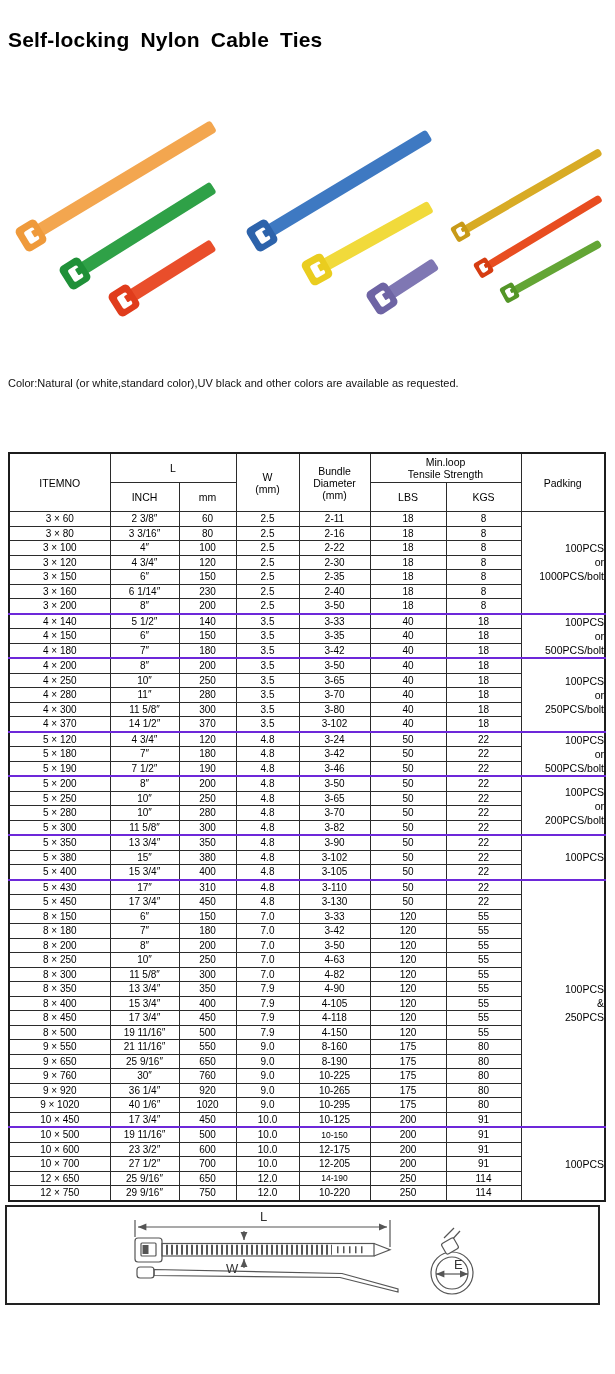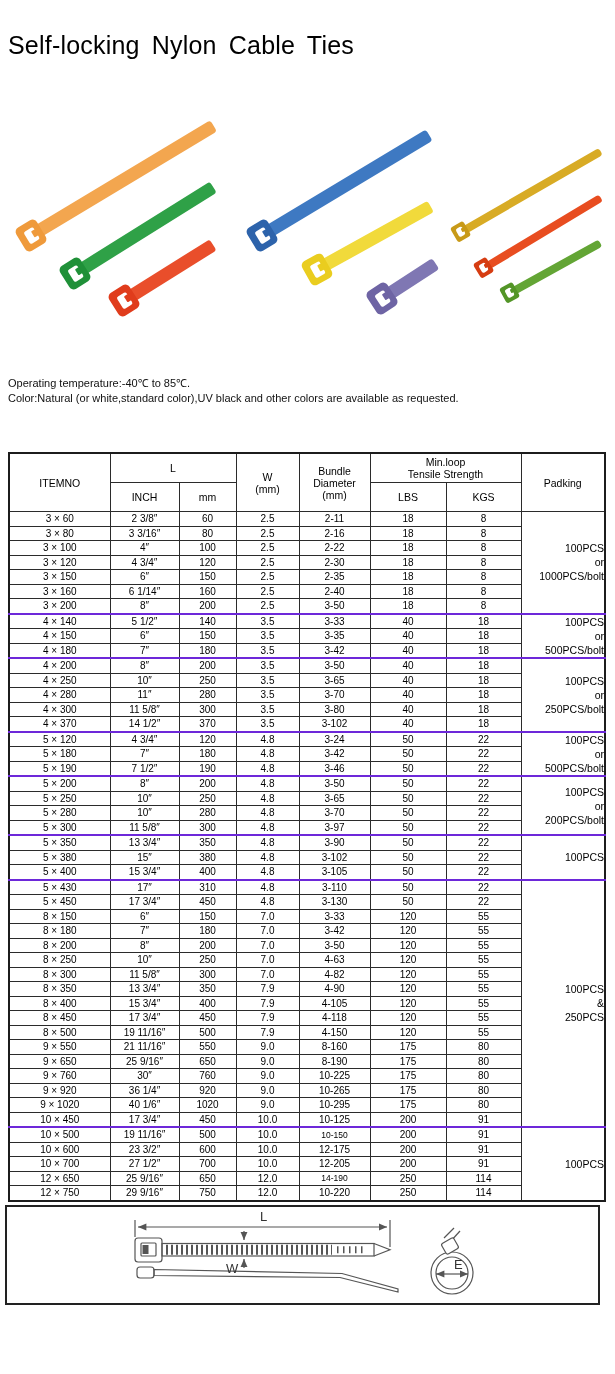--- a/index.html
+++ b/index.html
@@ -2,21 +2,21 @@
 <html><head>
 <meta charset="utf-8">
 <style>
   html,body { margin:0; padding:0; }
   body {
     width:615px; height:1374px; position:relative; background:#fff;
     font-family:"Liberation Sans", sans-serif; color:#000;
   }
   .page-title {
     position:absolute; left:8px; top:14px;
-    font-size:25px; font-weight:normal; word-spacing:5px; letter-spacing:.2px;
+    font-size:21px; font-weight:bold; word-spacing:5px; letter-spacing:.2px;
   }
   
   .photo-area { position:absolute; left:0; top:0; width:615px; height:1374px; }
   .tie { position:absolute; display:flex; align-items:center; }
   .tie .head {
     width:24px; height:27px; border-radius:5px; flex:none;
     display:flex; align-items:center; justify-content:center; position:relative;
   }
   .tie .slot { width:11px; height:14px; background:#fff; border-radius:2px; position:relative; }
   .tie .slot::after {
@@ -108,21 +108,20 @@
     </div>
     <div class="tie thin" style="left: 502px; top: 284px; transform-origin: 8px 50%; transform: rotate(-29deg);">
       <div class="head" style="background: rgb(83, 149, 39); color: rgb(83, 149, 39);">
         <div class="slot"></div>
       </div>
       <div class="strap" style="width: 99px; background: rgb(99, 165, 53);"></div>
     </div>
   </div>
 
 <div class="desc">
-  <div>Operating temperature:-40℃  to  85℃.</div>
   <div>Color:Natural (or white,standard color),UV black and other colors are available as requested.</div>
 </div>
 
 <table class="spec-table">
     <colgroup>
       <col style="width: 101px;">
       <col style="width: 69px;">
       <col style="width: 57px;">
       <col style="width: 63px;">
       <col style="width: 71px;">
@@ -193,21 +192,21 @@
         <td>6″</td>
         <td>150</td>
         <td>2.5</td>
         <td>2-35</td>
         <td>18</td>
         <td>8</td>
       </tr>
       <tr>
         <td>3 × 160</td>
         <td>6 1/14″</td>
-        <td>160</td>
+        <td>230</td>
         <td>2.5</td>
         <td>2-40</td>
         <td>18</td>
         <td>8</td>
       </tr>
       <tr>
         <td>3 × 200</td>
         <td>8″</td>
         <td>200</td>
         <td>2.5</td>
@@ -343,21 +342,21 @@
         <td>4.8</td>
         <td>3-70</td>
         <td>50</td>
         <td>22</td>
       </tr>
       <tr>
         <td>5 × 300</td>
         <td>11 5/8″</td>
         <td>300</td>
         <td>4.8</td>
-        <td>3-97</td>
+        <td>3-82</td>
         <td>50</td>
         <td>22</td>
       </tr>
       <tr class="group-start">
         <td>5 × 350</td>
         <td>13 3/4″</td>
         <td>350</td>
         <td>4.8</td>
         <td>3-90</td>
         <td>50</td>

